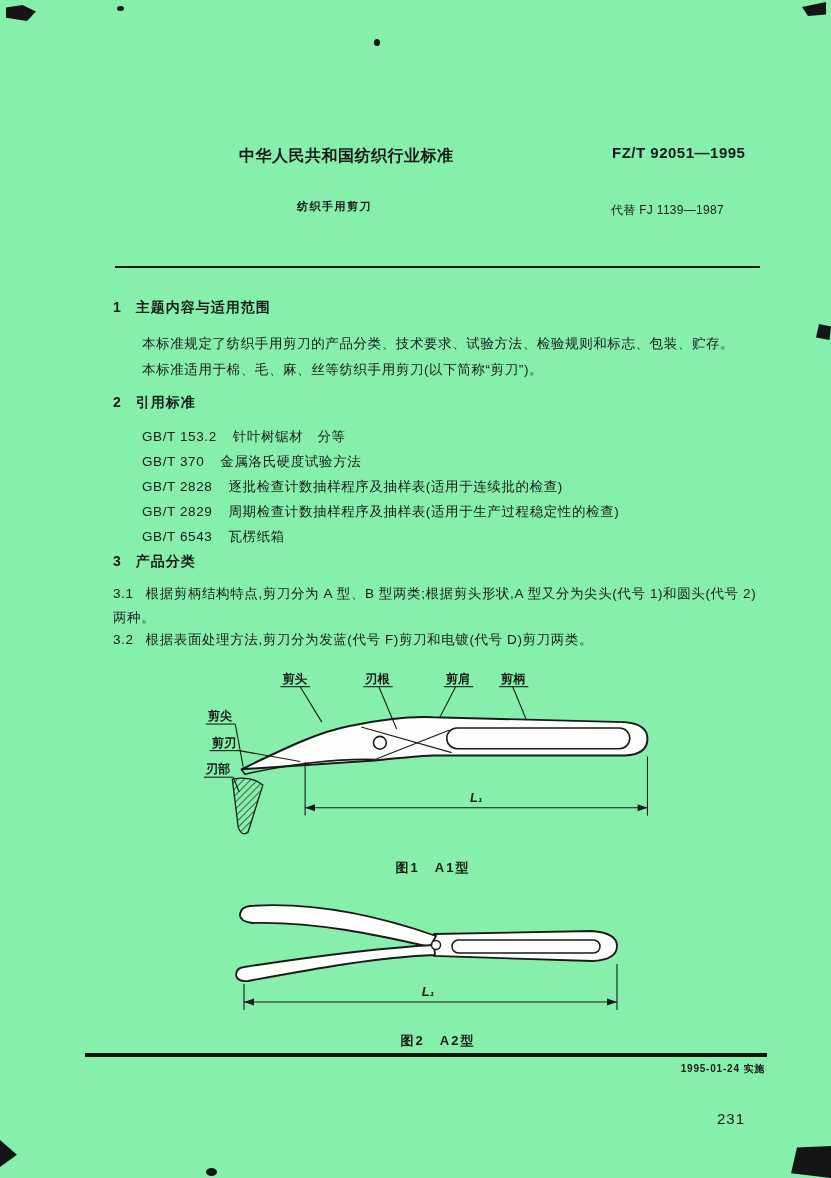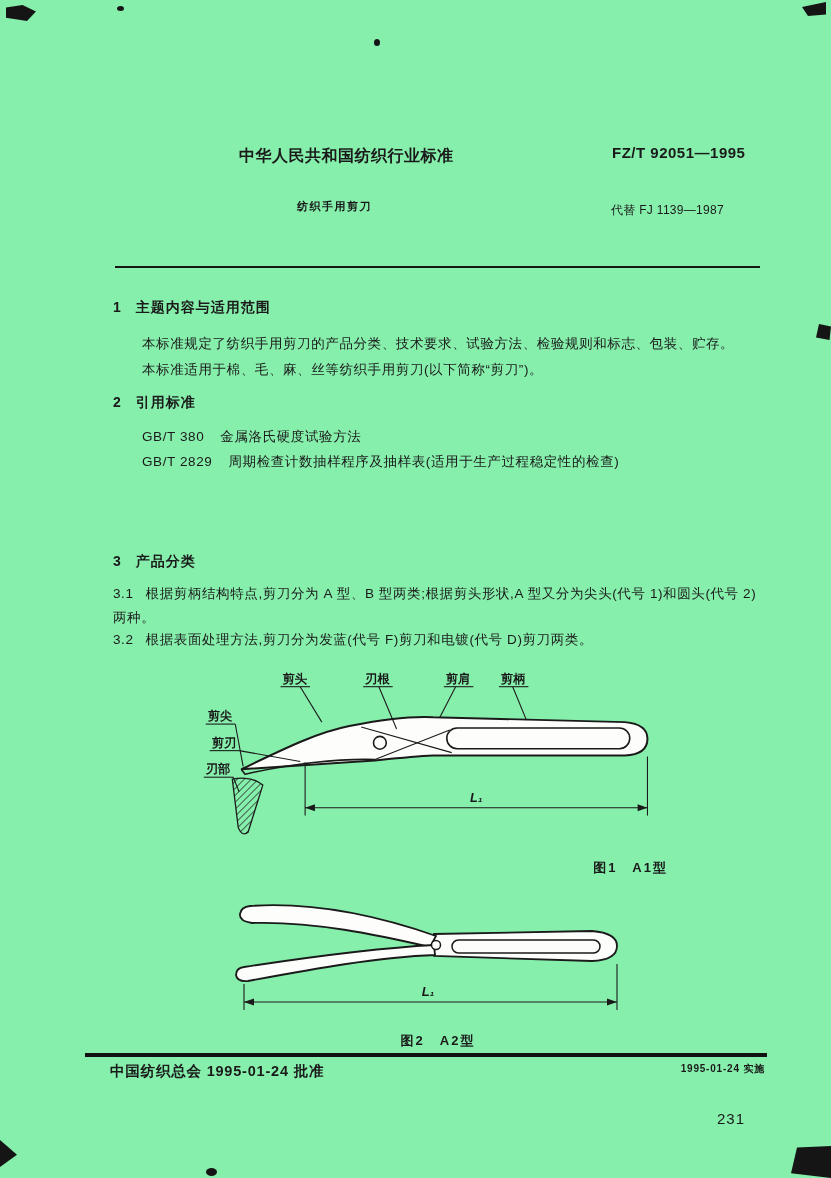--- a/index.html
+++ b/index.html
@@ -25,21 +25,21 @@
   .body-text   { font-size:13.5px; letter-spacing:0.6px; }
   .ref-list    { left:142px; top:424px; font-size:13.5px; letter-spacing:0.6px; }
   .ref-row     { height:25px; line-height:25px; white-space:nowrap; }
   .ref-code    { margin-right:16px; }
   .clause      { left:113px; width:657px; font-size:13.5px; line-height:24px; letter-spacing:0.6px; }
   .clause-num  { font-weight:normal; margin-right:12px; }
 
   
   .figure { text-align:center; }
   .fig-caption { font-size:13px; font-weight:bold; letter-spacing:2px; }
-  .fig1-caption { margin-top:5px;text-align:right; }
+  .fig1-caption { margin-top:5px; }
   .fig2-caption { margin-top:10px; }
   svg text { font-family:"Liberation Sans","DejaVu Sans",sans-serif; }
   .svg-label { font-size:12.5px; font-weight:bold; fill:#1a1a1a; }
   .svg-dim   { font-size:13px; font-weight:bold; font-style:italic; fill:#1a1a1a; }
   .ln  { stroke:#1a1a1a; stroke-width:1.1; }
   .out { stroke:#1a1a1a; fill:#fdfdfb; }
 
   
   .rule-bottom { left:85px; top:1053px; width:682px; height:3.5px; background:#121212; }
   .ftr-approve { left:110px; top:1062px; font-size:14.5px; font-weight:bold; letter-spacing:0.8px; }
@@ -70,24 +70,33 @@
     <span class="sec-num">1</span><span>主题内容与适用范围</span>
   </div>
   <div class="abs body-text" style="left:142px;top:335px;">本标准规定了纺织手用剪刀的产品分类、技术要求、试验方法、检验规则和标志、包装、贮存。</div>
   <div class="abs body-text" style="left:142px;top:361px;">本标准适用于棉、毛、麻、丝等纺织手用剪刀(以下简称“剪刀”)。</div>
 
   <div class="abs sec-heading" style="top:394px;">
     <span class="sec-num">2</span><span>引用标准</span>
   </div>
   <div class="abs ref-list">
     <div class="ref-row">
-      <span class="ref-code">GB/T 380</span><span>金属洛氏硬度试验方法</span>
+      <span class="ref-code">GB/T 153.2</span><span>针叶树锯材　分等</span>
+    </div>
+    <div class="ref-row">
+      <span class="ref-code">GB/T 370</span><span>金属洛氏硬度试验方法</span>
+    </div>
+    <div class="ref-row">
+      <span class="ref-code">GB/T 2828</span><span>逐批检查计数抽样程序及抽样表(适用于连续批的检查)</span>
     </div>
     <div class="ref-row">
       <span class="ref-code">GB/T 2829</span><span>周期检查计数抽样程序及抽样表(适用于生产过程稳定性的检查)</span>
+    </div>
+    <div class="ref-row">
+      <span class="ref-code">GB/T 6543</span><span>瓦楞纸箱</span>
     </div>
   </div>
 
   <div class="abs sec-heading" style="top:553px;">
     <span class="sec-num">3</span><span>产品分类</span>
   </div>
   <div class="abs clause" style="top:582px;">
     <span class="clause-num">3.1</span><span>根据剪柄结构特点,剪刀分为 A 型、B 型两类;根据剪头形状,A 型又分为尖头(代号 1)和圆头(代号 2)两种。</span>
   </div>
   <div class="abs clause" style="top:628px;">
@@ -170,17 +179,16 @@
       <line class="ln" x1="389" y1="74" x2="389" y2="120"></line>
       <line class="ln" x1="16" y1="112" x2="389" y2="112"></line>
       <polygon fill="#1a1a1a" points="16,112 26,108.5 26,115.5"></polygon>
       <polygon fill="#1a1a1a" points="389,112 379,108.5 379,115.5"></polygon>
       <text class="svg-dim" x="200" y="106" text-anchor="middle">L₁</text>
     </svg>
     <div class="fig-caption fig2-caption">图2　A2型</div>
   </div>
 
   <div class="abs rule-bottom"></div>
-  <div class="abs ftr-approve">中国纺织总会 1995-01-24 批准</div>
   <div class="abs ftr-impl">1995-01-24 实施</div>
   <div class="abs page-num">231</div>
 
 </div>
 
 </body></html>

